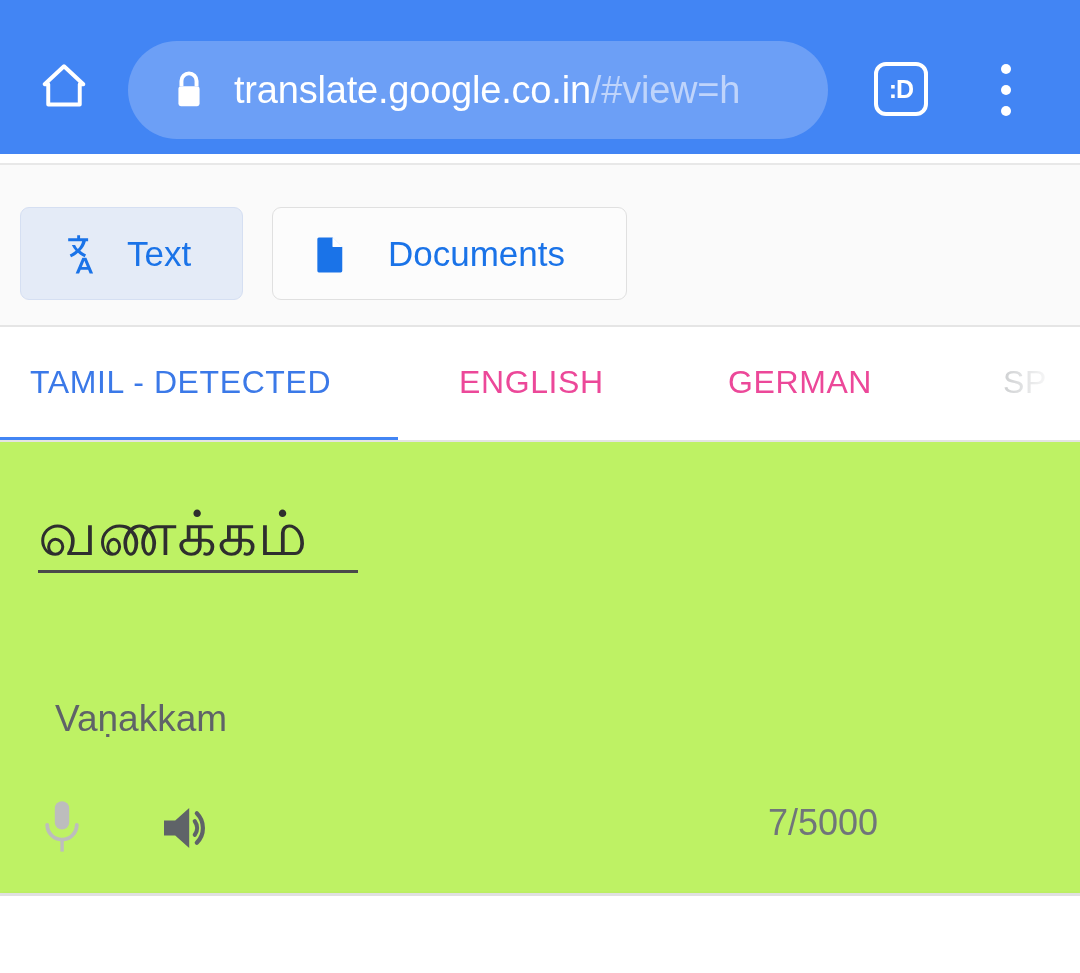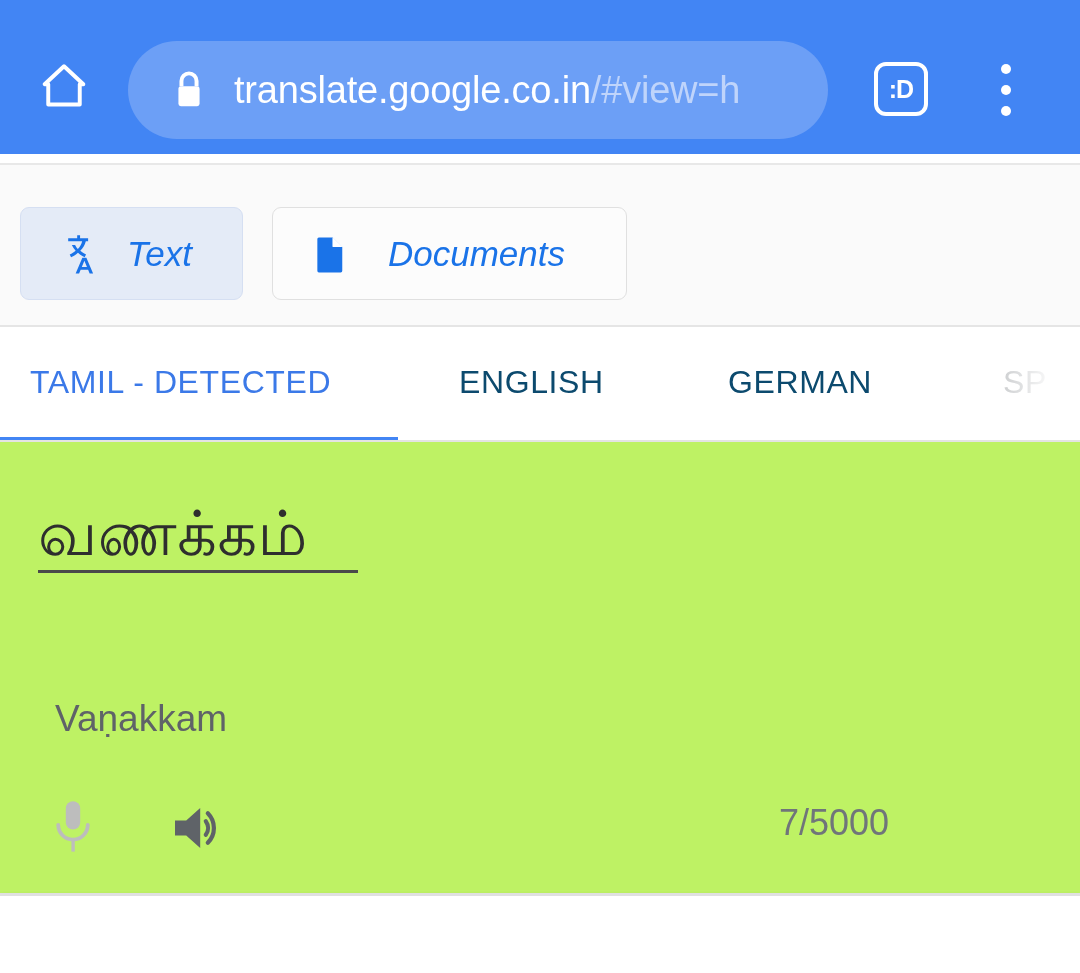--- a/index.html
+++ b/index.html
@@ -96,21 +96,20 @@
     border-bottom: 2px solid #E5E5E5;
   }
 
   .mode-btn {
     position: absolute;
     height: 93px;
     border-radius: 9px;
     display: flex;
     align-items: center;
     cursor: pointer;
-    font-style: italic;
   }
   .mode-btn.active {
     left: 20px; top: 207px;
     width: 223px;
     background: #E4EBF7;
     border: 1px solid #D5DFF2;
   }
   .mode-btn.inactive {
     left: 272px; top: 207px;
     width: 355px;
@@ -137,21 +136,21 @@
     overflow: hidden;
   }
   .lang-tab {
     position: absolute;
     top: 0;
     height: 110px;
     display: flex;
     align-items: center;
     font-size: 32px;
     letter-spacing: 0.6px;
-    color: #0c4a6e;
+    color: #ec4899;
     white-space: nowrap;
     cursor: pointer;
   }
   .lang-tab.active { color: #3B79E8; }
   .lang-tab:nth-of-type(1) { left: 30px; }
   .lang-tab:nth-of-type(2) { left: 459px; }
   .lang-tab:nth-of-type(3) { left: 728px; }
   .lang-tab:nth-of-type(4) { left: 1003px; color: #C6C8CA; }
 
   .lang-fade {
@@ -195,21 +194,21 @@
   .transliteration {
     position: absolute;
     left: 55px; top: 258px;
     font-size: 37px;
     color: #5F6368;
     line-height: 1;
   }
 
   .source-actions {
     position: absolute;
-    left: 11px; top: 355px;
+    left: 0; top: 355px;
     width: 896px; height: 70px;
   }
   .mic-btn {
     position: absolute;
     left: 38px; top: 0;
     width: 48px; height: 66px;
     display: flex; align-items: center; justify-content: center;
     cursor: pointer;
   }
   .speaker-btn {

